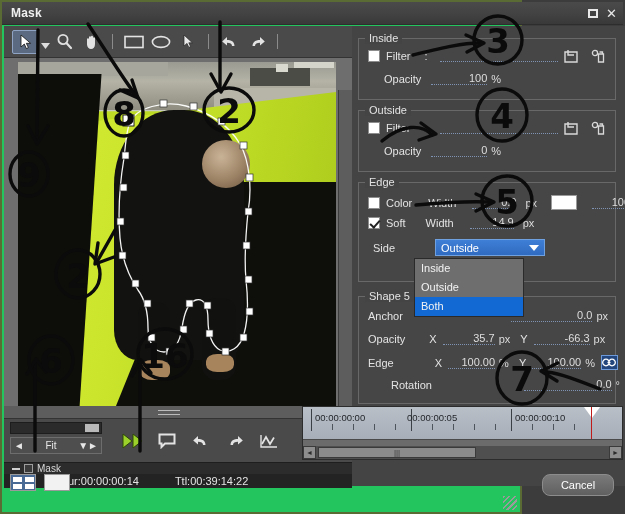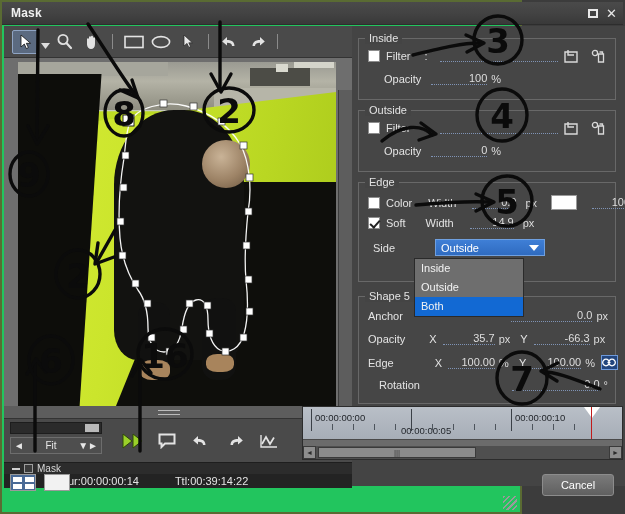--- a/index.html
+++ b/index.html
@@ -331,21 +331,21 @@
   .fi.plain { background:#f2f2f2; }
 
   .okbtn, .cancelbtn {
     position:absolute; top:472px; height:22px; width:72px;
     background: linear-gradient(180deg,#7a7a7a 0%,#606060 100%);
     border:1px solid #8c8c8c; border-radius:3px;
     color:#fff; font-size:11px;
     display:flex; align-items:center; justify-content:center;
   }
   .okbtn { left:460px; }
-  .cancelbtn { left:540px; }
+  .cancelbtn { left:540px;border-radius:8px; }
 
   .resize-grip {
     position:absolute; right:3px; bottom:2px; width:14px; height:14px;
     background:
       repeating-linear-gradient(135deg,#9a9a9a 0 1.5px,transparent 1.5px 4px);
   }
 
   
   .annot {
     position:absolute; left:0; top:0; width:625px; height:514px;
@@ -661,21 +661,21 @@
         <span class="numfield" style="width:52px; margin-left:6px;">100.00</span>
         <span class="unit" style="margin-left:4px;">%</span>
         <span class="linkbtn" style="margin-left:6px;">
           <svg width="14" height="9" viewBox="0 0 14 9">
               <path d="M4 1.2 A3 3 0 104 7.8 A3 3 0 104 1.2 M10 1.2 A3 3 0 1110 7.8 A3 3 0 1110 1.2" fill="none" stroke="#fff" stroke-width="1.3"></path>
               <path d="M5.5 4.5 H8.5" stroke="#fff" stroke-width="1.3"></path>
             </svg>
         </span>
       </div>
 
-      <div class="row" style="position:absolute; left:9px; top:81px; width:240px;padding-left:11px;">
+      <div class="row" style="position:absolute; left:21px; top:81px; width:240px;padding-left:11px;">
         <span>Rotation</span>
         <span class="numfield" style="width:96px; margin-left:92px;">0.0</span>
         <span class="unit" style="margin-left:4px;">°</span>
       </div>
     </div>
   </div>
 
   <div class="dropdown">
     <div class="dd-item">Inside</div>
     <div class="dd-item">Outside</div>
@@ -685,21 +685,21 @@
   <div class="timeline">
     <div class="tl-ruler">
       <div class="tl-major" style="left:8px;"></div>
       <div class="tl-lab" style="left:12px;">00:00:00:00</div>
       <div class="tl-minor" style="left:29px;"></div>
       <div class="tl-minor" style="left:50px;"></div>
       <div class="tl-minor" style="left:71px;"></div>
       <div class="tl-minor" style="left:92px;"></div>
 
       <div class="tl-major" style="left:108px;"></div>
-      <div class="tl-lab" style="left:98px;margin-top:13px;">00:00:00:05</div>
+      <div class="tl-lab" style="left:104px;">00:00:00:05</div>
       <div class="tl-minor" style="left:129px;"></div>
       <div class="tl-minor" style="left:150px;"></div>
       <div class="tl-minor" style="left:171px;"></div>
       <div class="tl-minor" style="left:192px;"></div>
 
       <div class="tl-major" style="left:208px;"></div>
       <div class="tl-lab" style="left:212px;">00:00:00:10</div>
       <div class="tl-minor" style="left:229px;"></div>
       <div class="tl-minor" style="left:250px;"></div>
       <div class="tl-minor" style="left:271px;"></div>

